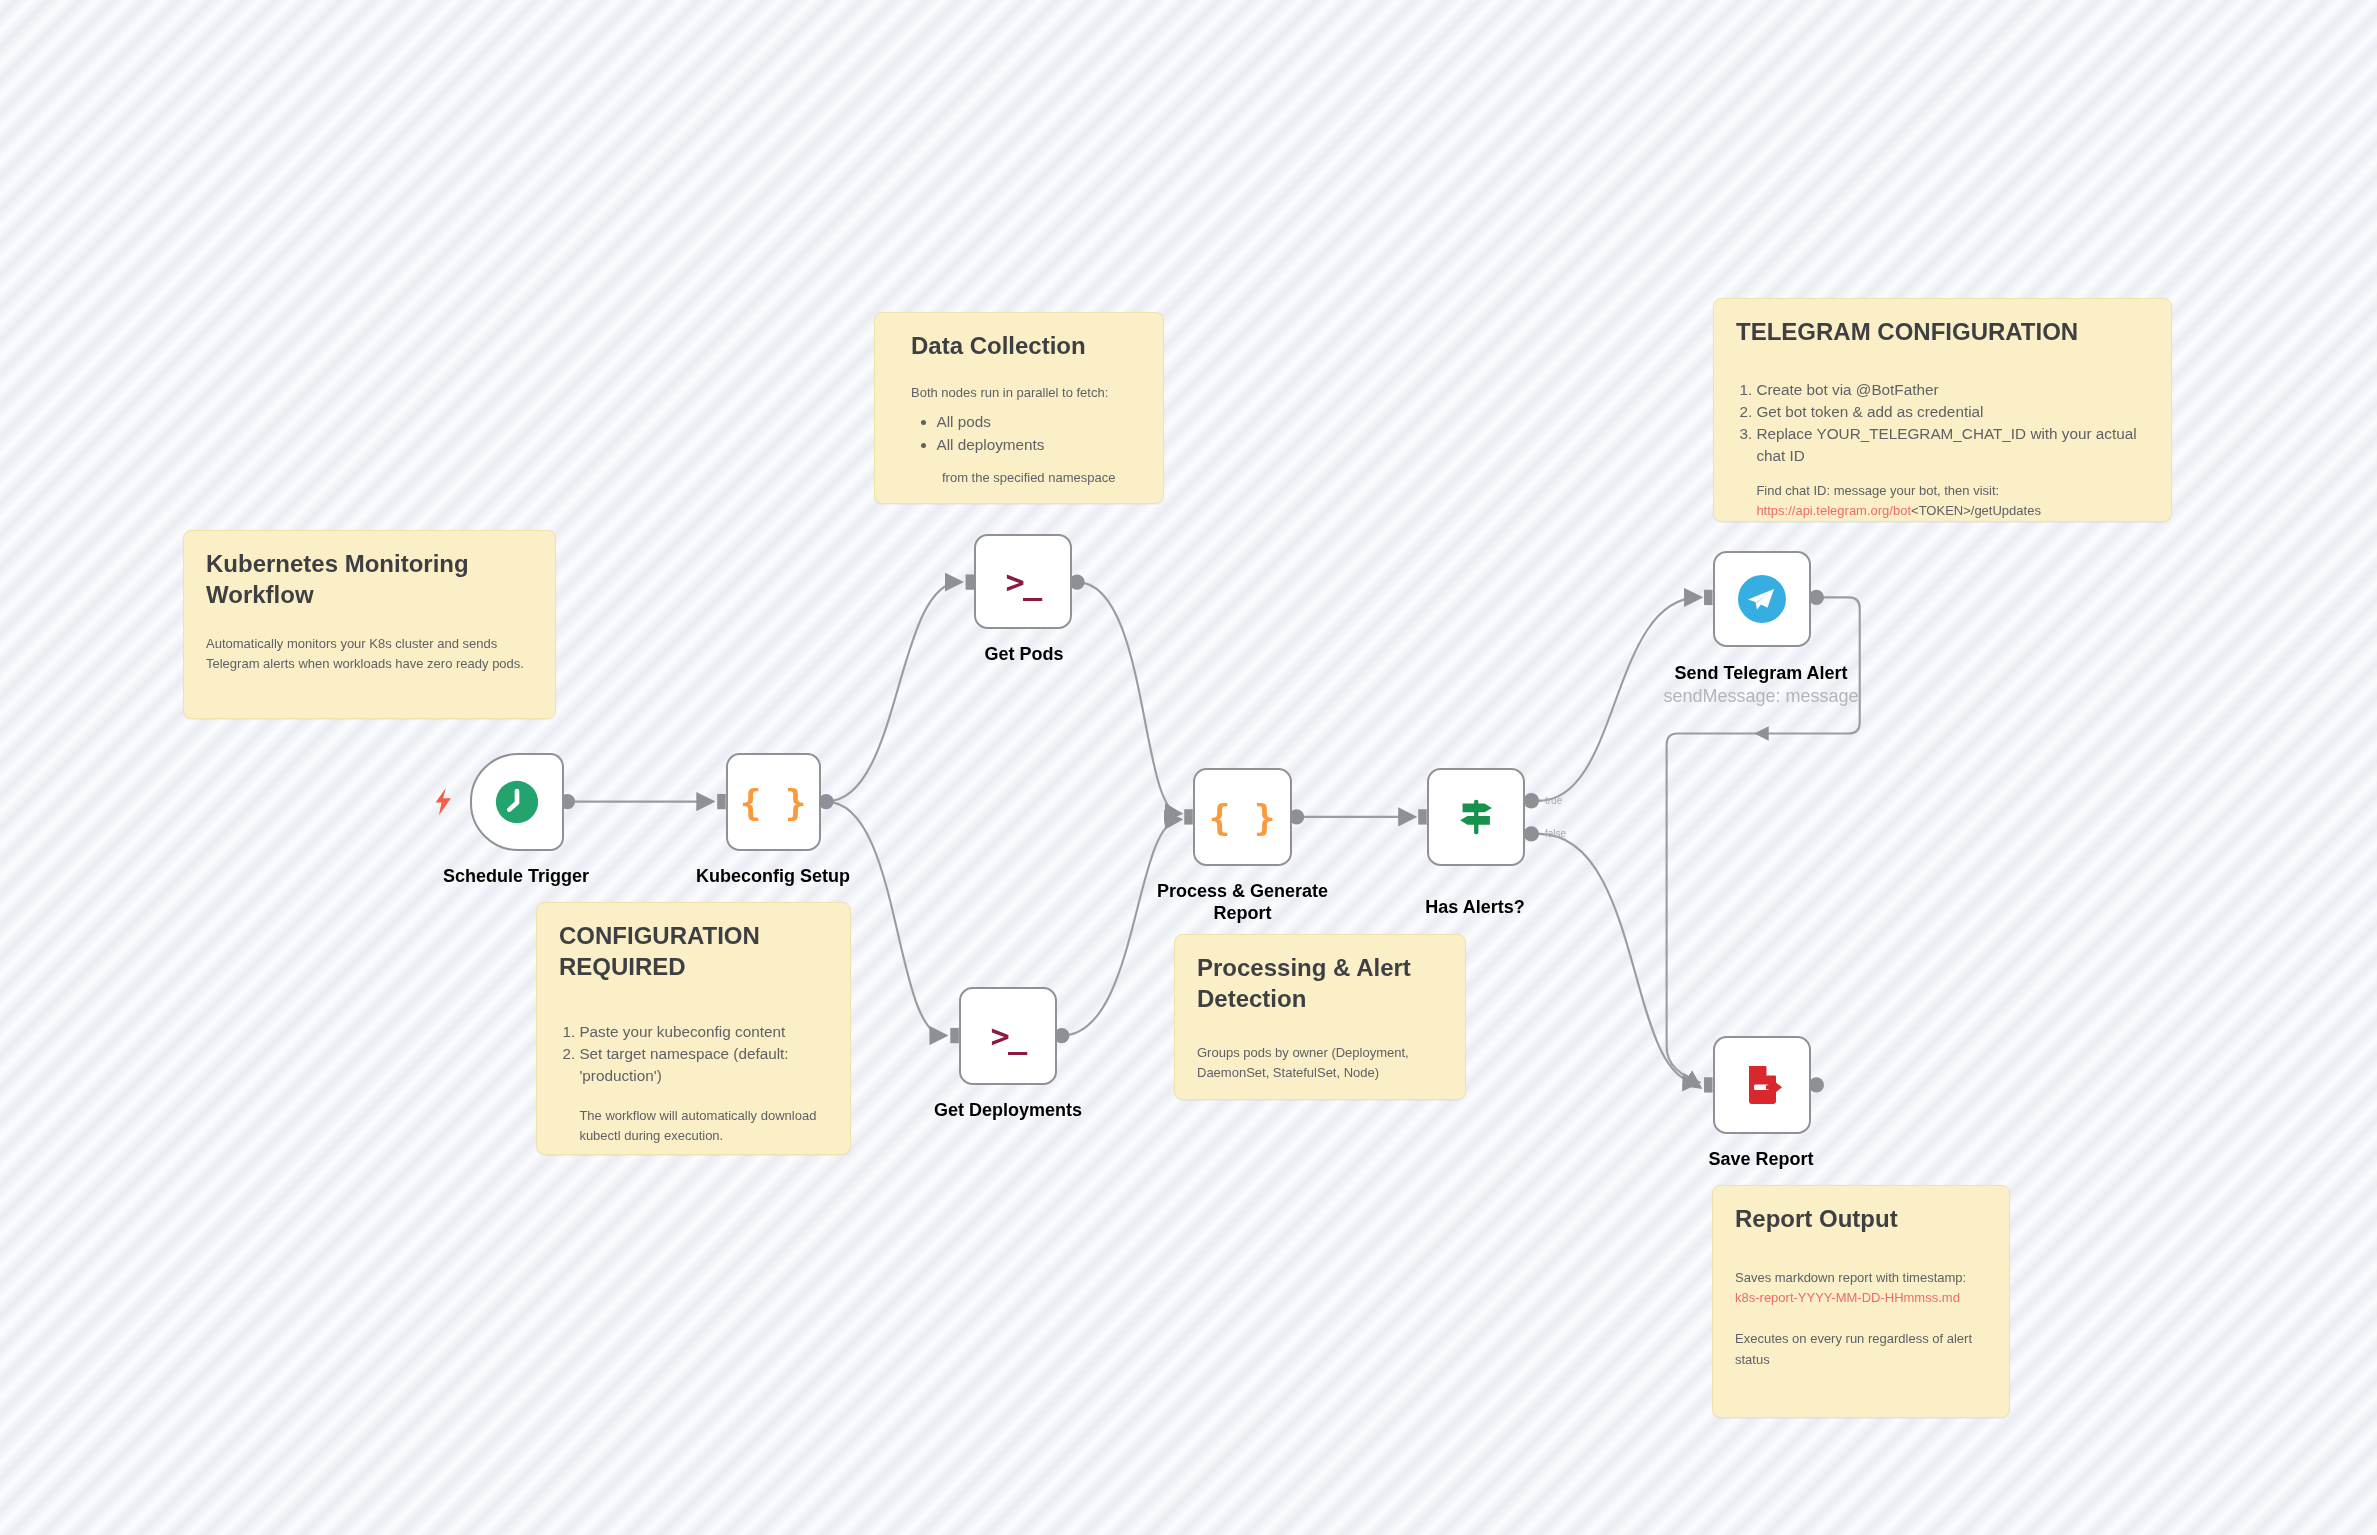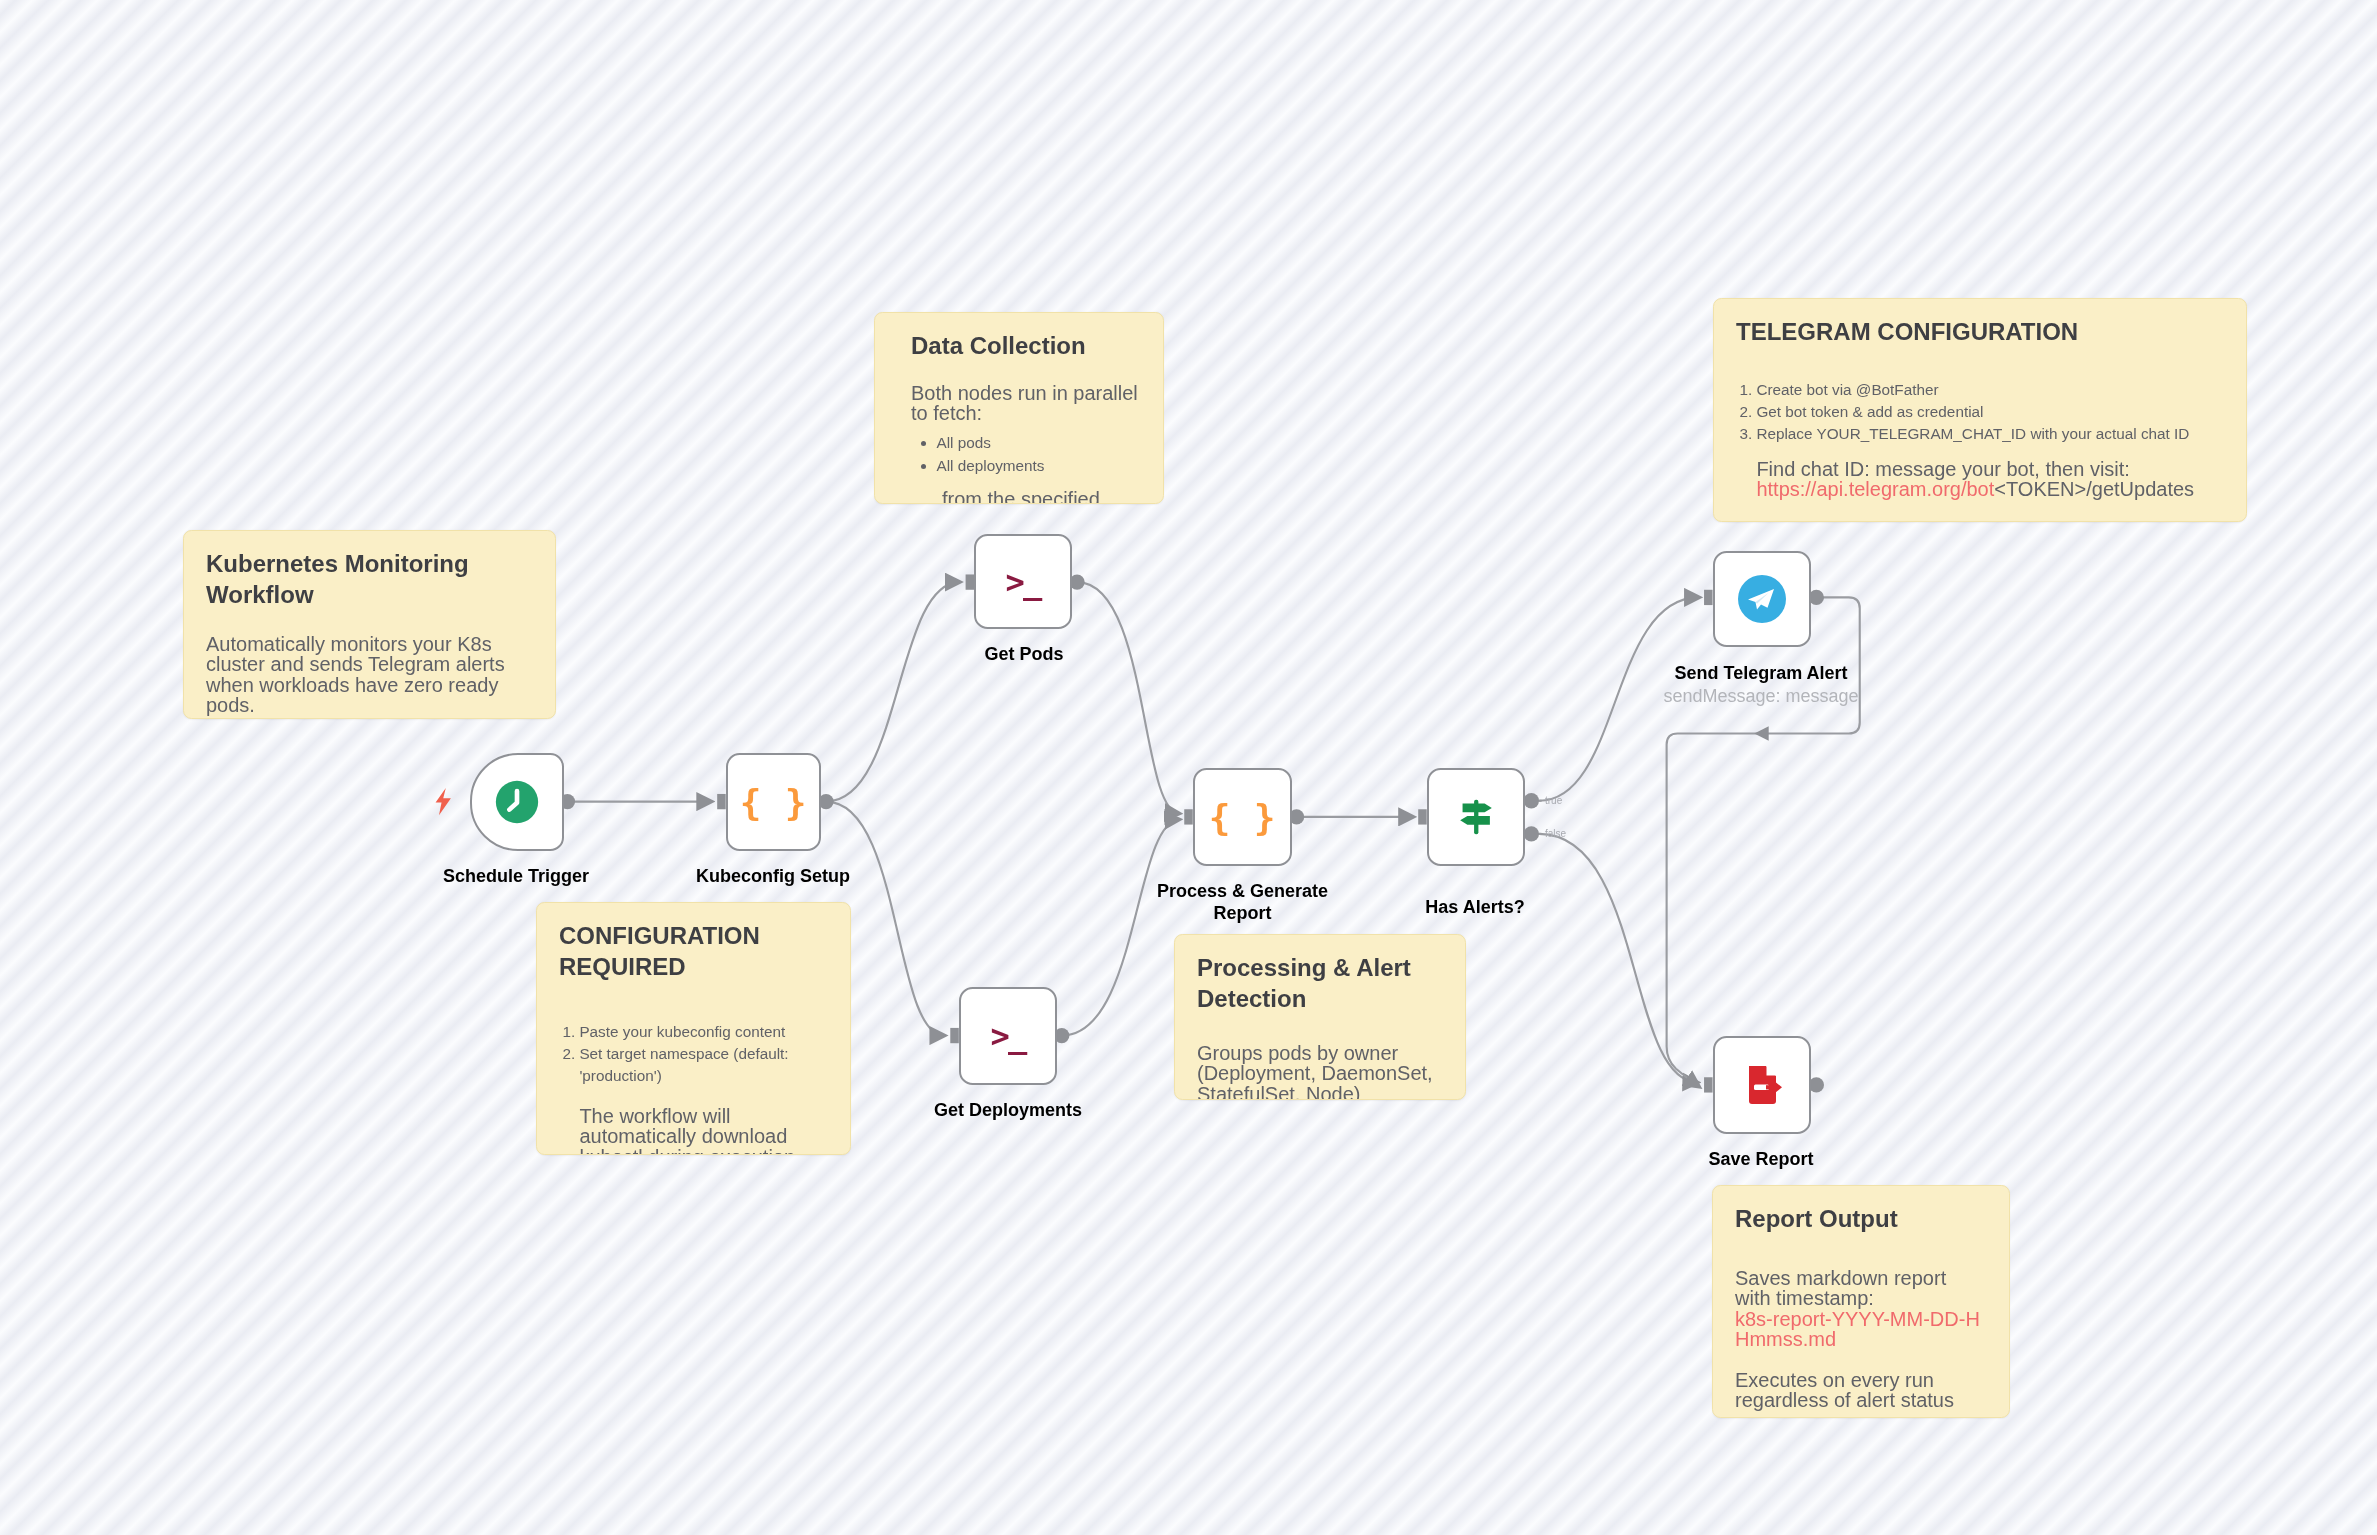--- a/index.html
+++ b/index.html
@@ -11,21 +11,21 @@
   }
   #canvas { position:relative; width:2377px; height:1536px; }
 
   
   .sticky {
     position:absolute; background:#faefc7; border:0.9px solid #f1e2a9;
     border-radius:8.5px; padding:17px 22px; overflow:hidden;
     box-shadow:0 0.9px 1.7px rgba(0,0,0,.05); color:#606167;
   }
   .sticky h2 { font-size:24px; line-height:31px; font-weight:700; color:#3e3f43; }
-  .sticky .body { font-size:20px; line-height:20.4px; }
+  .sticky .body { font-size:13px; line-height:20.4px; }
   .sticky ol { list-style:decimal; padding-left:20.4px; }
   .sticky ol li { font-size:15.3px; line-height:22px; }
   .sticky ul { list-style:disc; padding-left:25.5px; }
   .sticky ul li { font-size:15.3px; line-height:23px; }
   .red { color:#f06a6c; }
   .indent { margin-left:20.4px; }
 
   
   .node {
     position:absolute; background:#ffffff; border:2.6px solid #8f9196;
@@ -110,21 +110,21 @@
   <div class="sticky" style="left:874px; top:312px; width:290px; height:192px;padding-left:36px;">
     <h2>Data Collection</h2>
     <p class="body" style="margin-top:22px;">Both nodes run in parallel to fetch:</p>
     <ul style="margin-top:6.8px;">
       <li>All pods</li>
       <li>All deployments</li>
     </ul>
     <p class="body" style="margin-top:12px; margin-left:31px;">from the specified namespace</p>
   </div>
 
-  <div class="sticky" style="left:1713px; top:298px; width:534px; height:224px;">
+  <div class="sticky" style="left:1713px; top:298px; width:459px; height:224px;">
     <h2>TELEGRAM CONFIGURATION</h2>
     <ol style="margin-top:32px;">
       <li>Create bot via @BotFather</li>
       <li>Get bot token &amp; add as credential</li>
       <li>Replace YOUR_TELEGRAM_CHAT_ID with your actual chat ID</li>
     </ol>
     <div class="body indent" style="margin-top:13.6px;">
       <span>Find chat ID: message your bot, then visit:</span><br>
       <span class="red">https://api.telegram.org/bot</span><span>&lt;TOKEN&gt;/getUpdates</span>
     </div>

